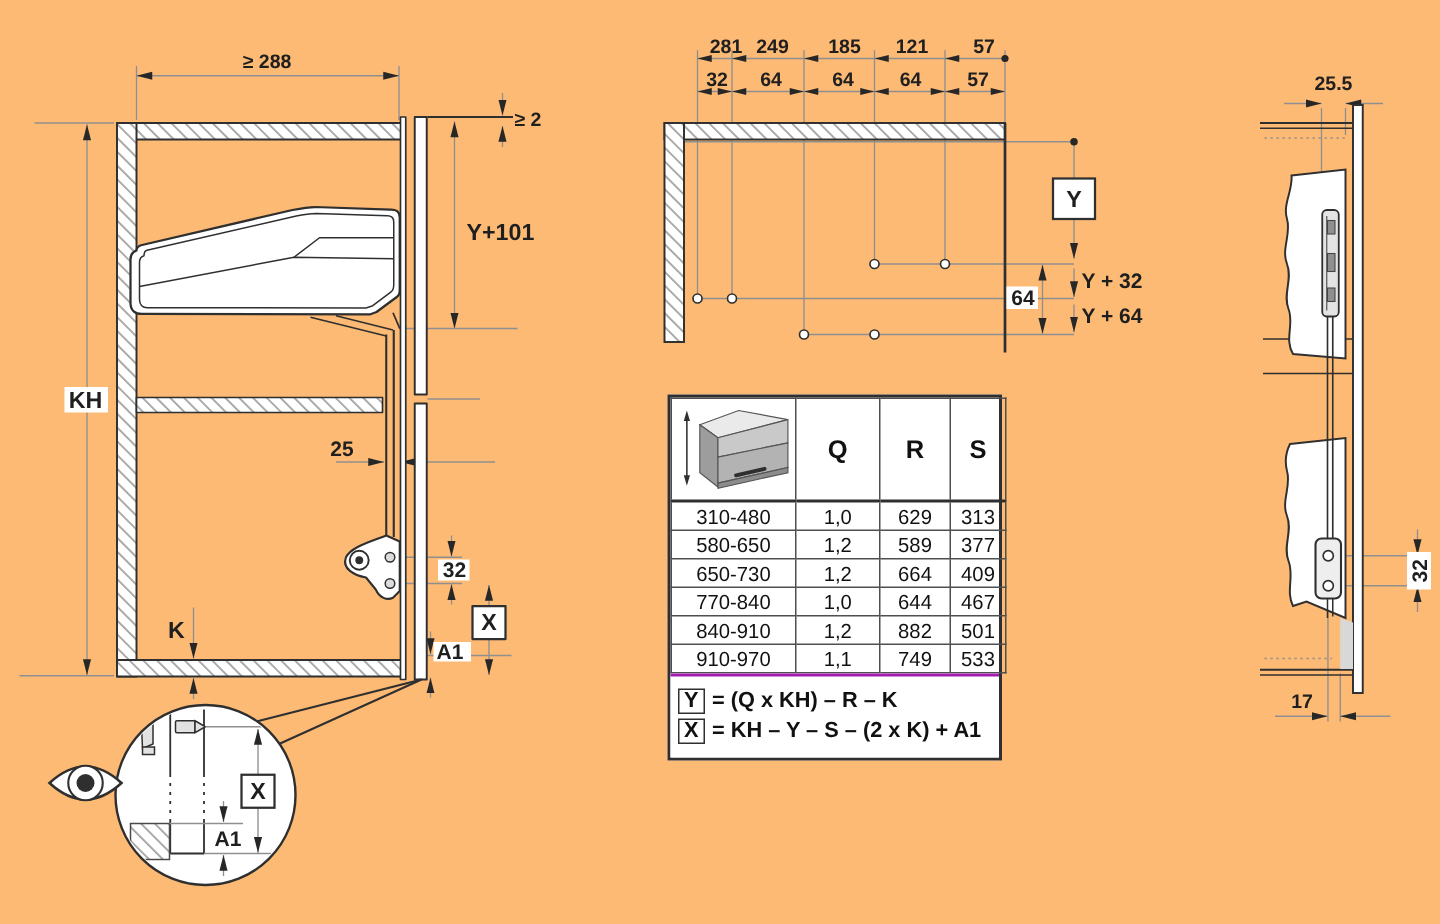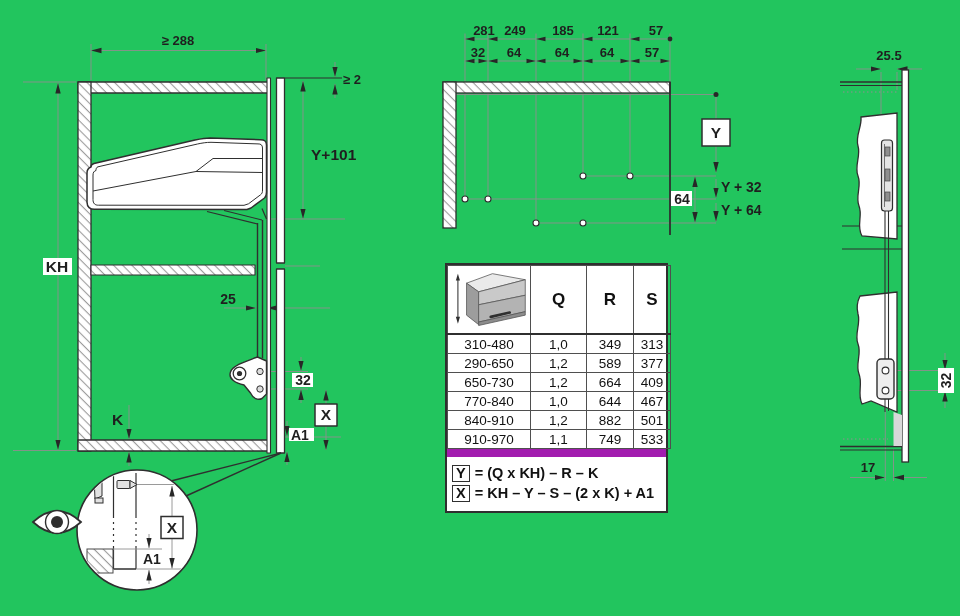--- a/index.html
+++ b/index.html
@@ -1,33 +1,33 @@
 <!DOCTYPE html>
 <html><head>
 <meta charset="utf-8">
 <style>
   html,body{margin:0;padding:0;background:#fff;}
-  .stage{position:relative;width:960px;height:616px;background:#22c55e;overflow:hidden;
+  .stage{position:relative;width:960px;height:616px;background:#fdba74;overflow:hidden;
          font-family:"Liberation Sans",sans-serif;}
   .stage svg.draw{position:absolute;left:0;top:0;}
   
   .t13{font:700 13px "Liberation Sans",sans-serif;fill:#1f1f1f;}
   .t14{font:700 14px "Liberation Sans",sans-serif;fill:#1f1f1f;}
   .t15{font:700 15.5px "Liberation Sans",sans-serif;fill:#1f1f1f;}
   
   .tbl{position:absolute;left:445px;top:263px;width:223px;background:#fff;
        border:2px solid #2f2f2f;box-sizing:border-box;}
   .tbl table{border-collapse:collapse;width:100%;table-layout:fixed;}
   .tbl td{border:1px solid #4f4f4f;text-align:center;height:18px;padding:0;
           font:400 13.5px "Liberation Sans",sans-serif;color:#111;}
   .tbl tr.hd td{height:66px;border-bottom:2px solid #2f2f2f;
           font:700 17px "Liberation Sans",sans-serif;}
   .tbl td.c0{width:82px;} .tbl td.c1{width:55px;} .tbl td.c2{width:46px;} .tbl td.c3{width:36px;}
   .icon-cell{background:#fff;}
-  .formulas{border-top:8px solid #a21caf;padding:5px 4px 6px 5px;background:#fff;}
+  .formulas{border-top:2px solid #a21caf;padding:5px 4px 6px 5px;background:#fff;}
   .frow{font:700 14.5px "Liberation Sans",sans-serif;color:#111;margin:3px 0;white-space:nowrap;}
   .fbox{display:inline-block;border:1.6px solid #2f2f2f;padding:0 3px;margin-right:5px;
         line-height:15px;}
 </style>
 </head>
 <body>
 
 <div class="stage">
 
 <svg class="draw" width="960" height="616" viewBox="0 0 960 616">
@@ -321,25 +321,25 @@
           <line x1="46" y1="58" x2="68" y2="53" stroke="#2f2f2f" stroke-width="3" stroke-linecap="round"></line>
         </svg>
       </td>
       <td class="c1">Q</td>
       <td class="c2">R</td>
       <td class="c3">S</td>
     </tr>
     <tr>
       <td>310-480</td>
       <td>1,0</td>
-      <td>349</td>
+      <td>629</td>
       <td>313</td>
     </tr>
     <tr>
-      <td>290-650</td>
+      <td>580-650</td>
       <td>1,2</td>
       <td>589</td>
       <td>377</td>
     </tr>
     <tr>
       <td>650-730</td>
       <td>1,2</td>
       <td>664</td>
       <td>409</td>
     </tr>

